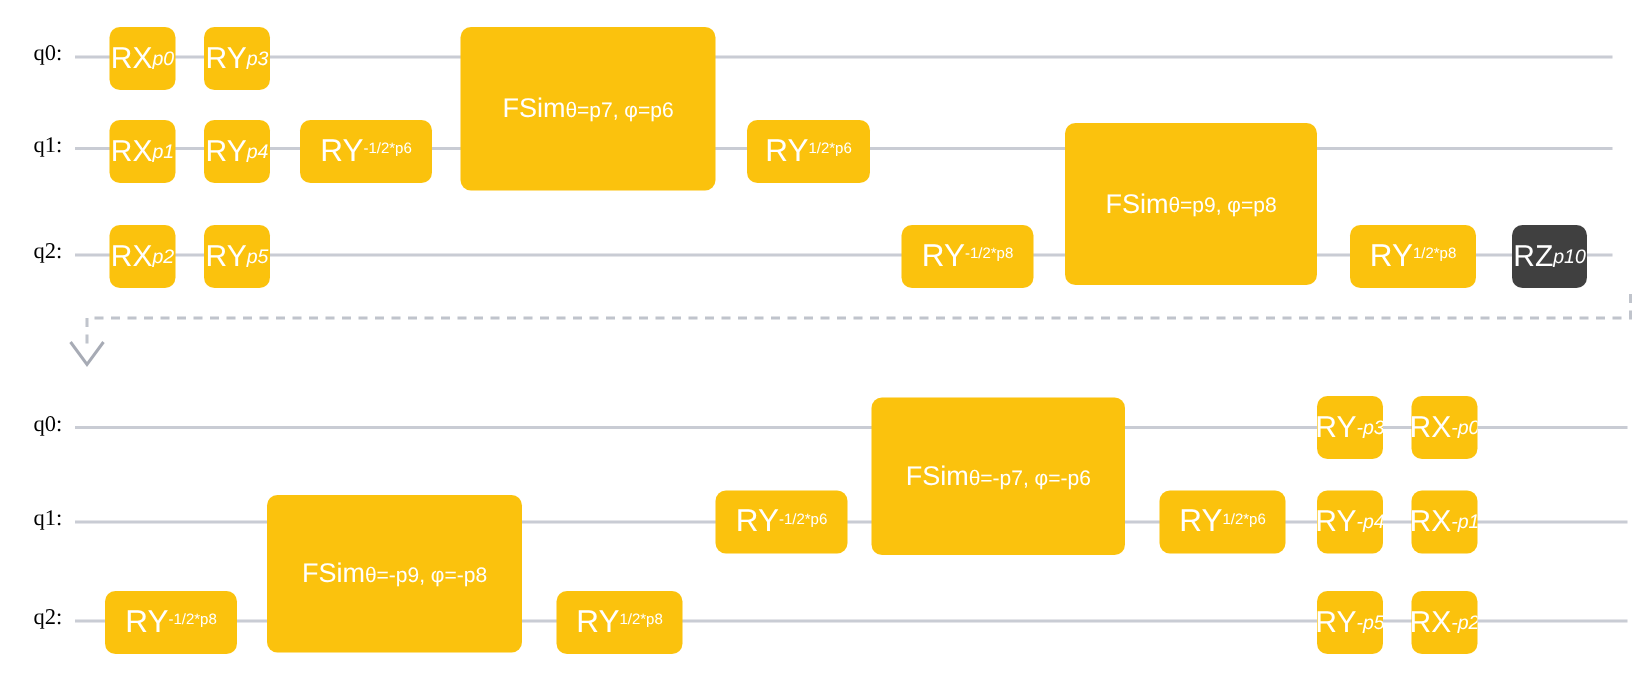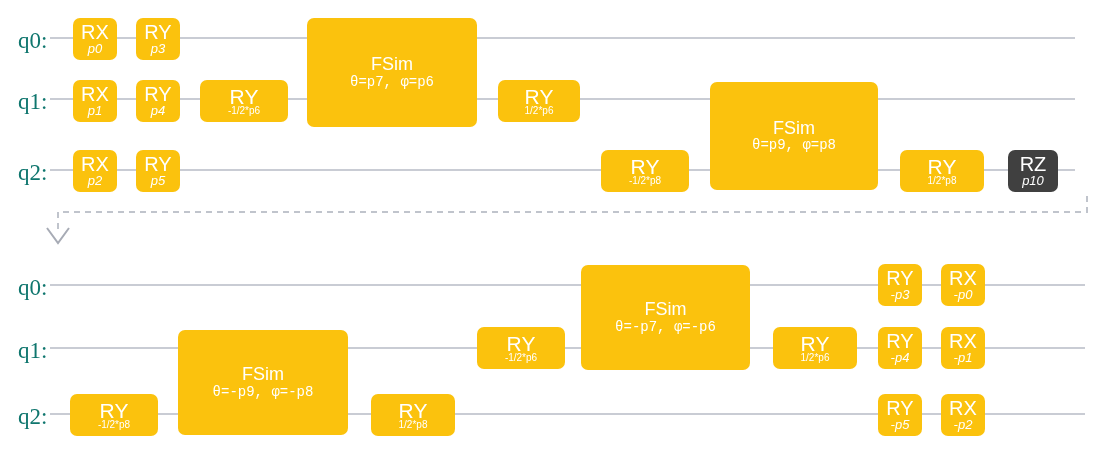--- a/index.html
+++ b/index.html
@@ -22,52 +22,52 @@
   }
   .row-block { position: absolute; left: 0; top: 0; width: 100%; height: 100%; }
 
   .wire {
     position: absolute;
     height: 2px;
     background: #c9ccd4;
   }
   .qlabel {
     position: absolute;
-    color: #0f766e;
-    font-size: 23px;
+    color: #000000;
+    font-size: 15px;
     font-family: "Liberation Serif", serif;
-    text-align: left;
+    text-align: center;
     line-height: 1;
     white-space: nowrap;
   }
   .gate {
     position: absolute;
     background: #fbc20d;
     border-radius: 7px;
     color: #ffffff;
     display: flex;
-    flex-direction: column;
+    flex-direction: row;
     align-items: center;
     justify-content: center;
     box-sizing: border-box;
     overflow: hidden;
   }
   .gate .gname {
     font-size: 21px;
     line-height: 1.02;
     white-space: nowrap;
   }
   .gate .gparam {
     font-size: 10px;
     line-height: 1.05;
     white-space: nowrap;
     margin-top: -1px;
   }
   .gate.big .gname { font-size: 18px; }
-  .gate.big .gparam { font-size: 14px; margin-top: 1px; font-family: Liberation Mono, monospace; }
+  .gate.big .gparam { font-size: 14px; margin-top: 1px; }
   .gate.small .gname { font-size: 20px; }
   .gate.small .gparam { font-size: 13px; font-style: italic; }
 
   .wrap-connector {
     position: absolute;
     left: 0; top: 0;
     width: 1100px;
     height: 451px;
     pointer-events: none;
   }

